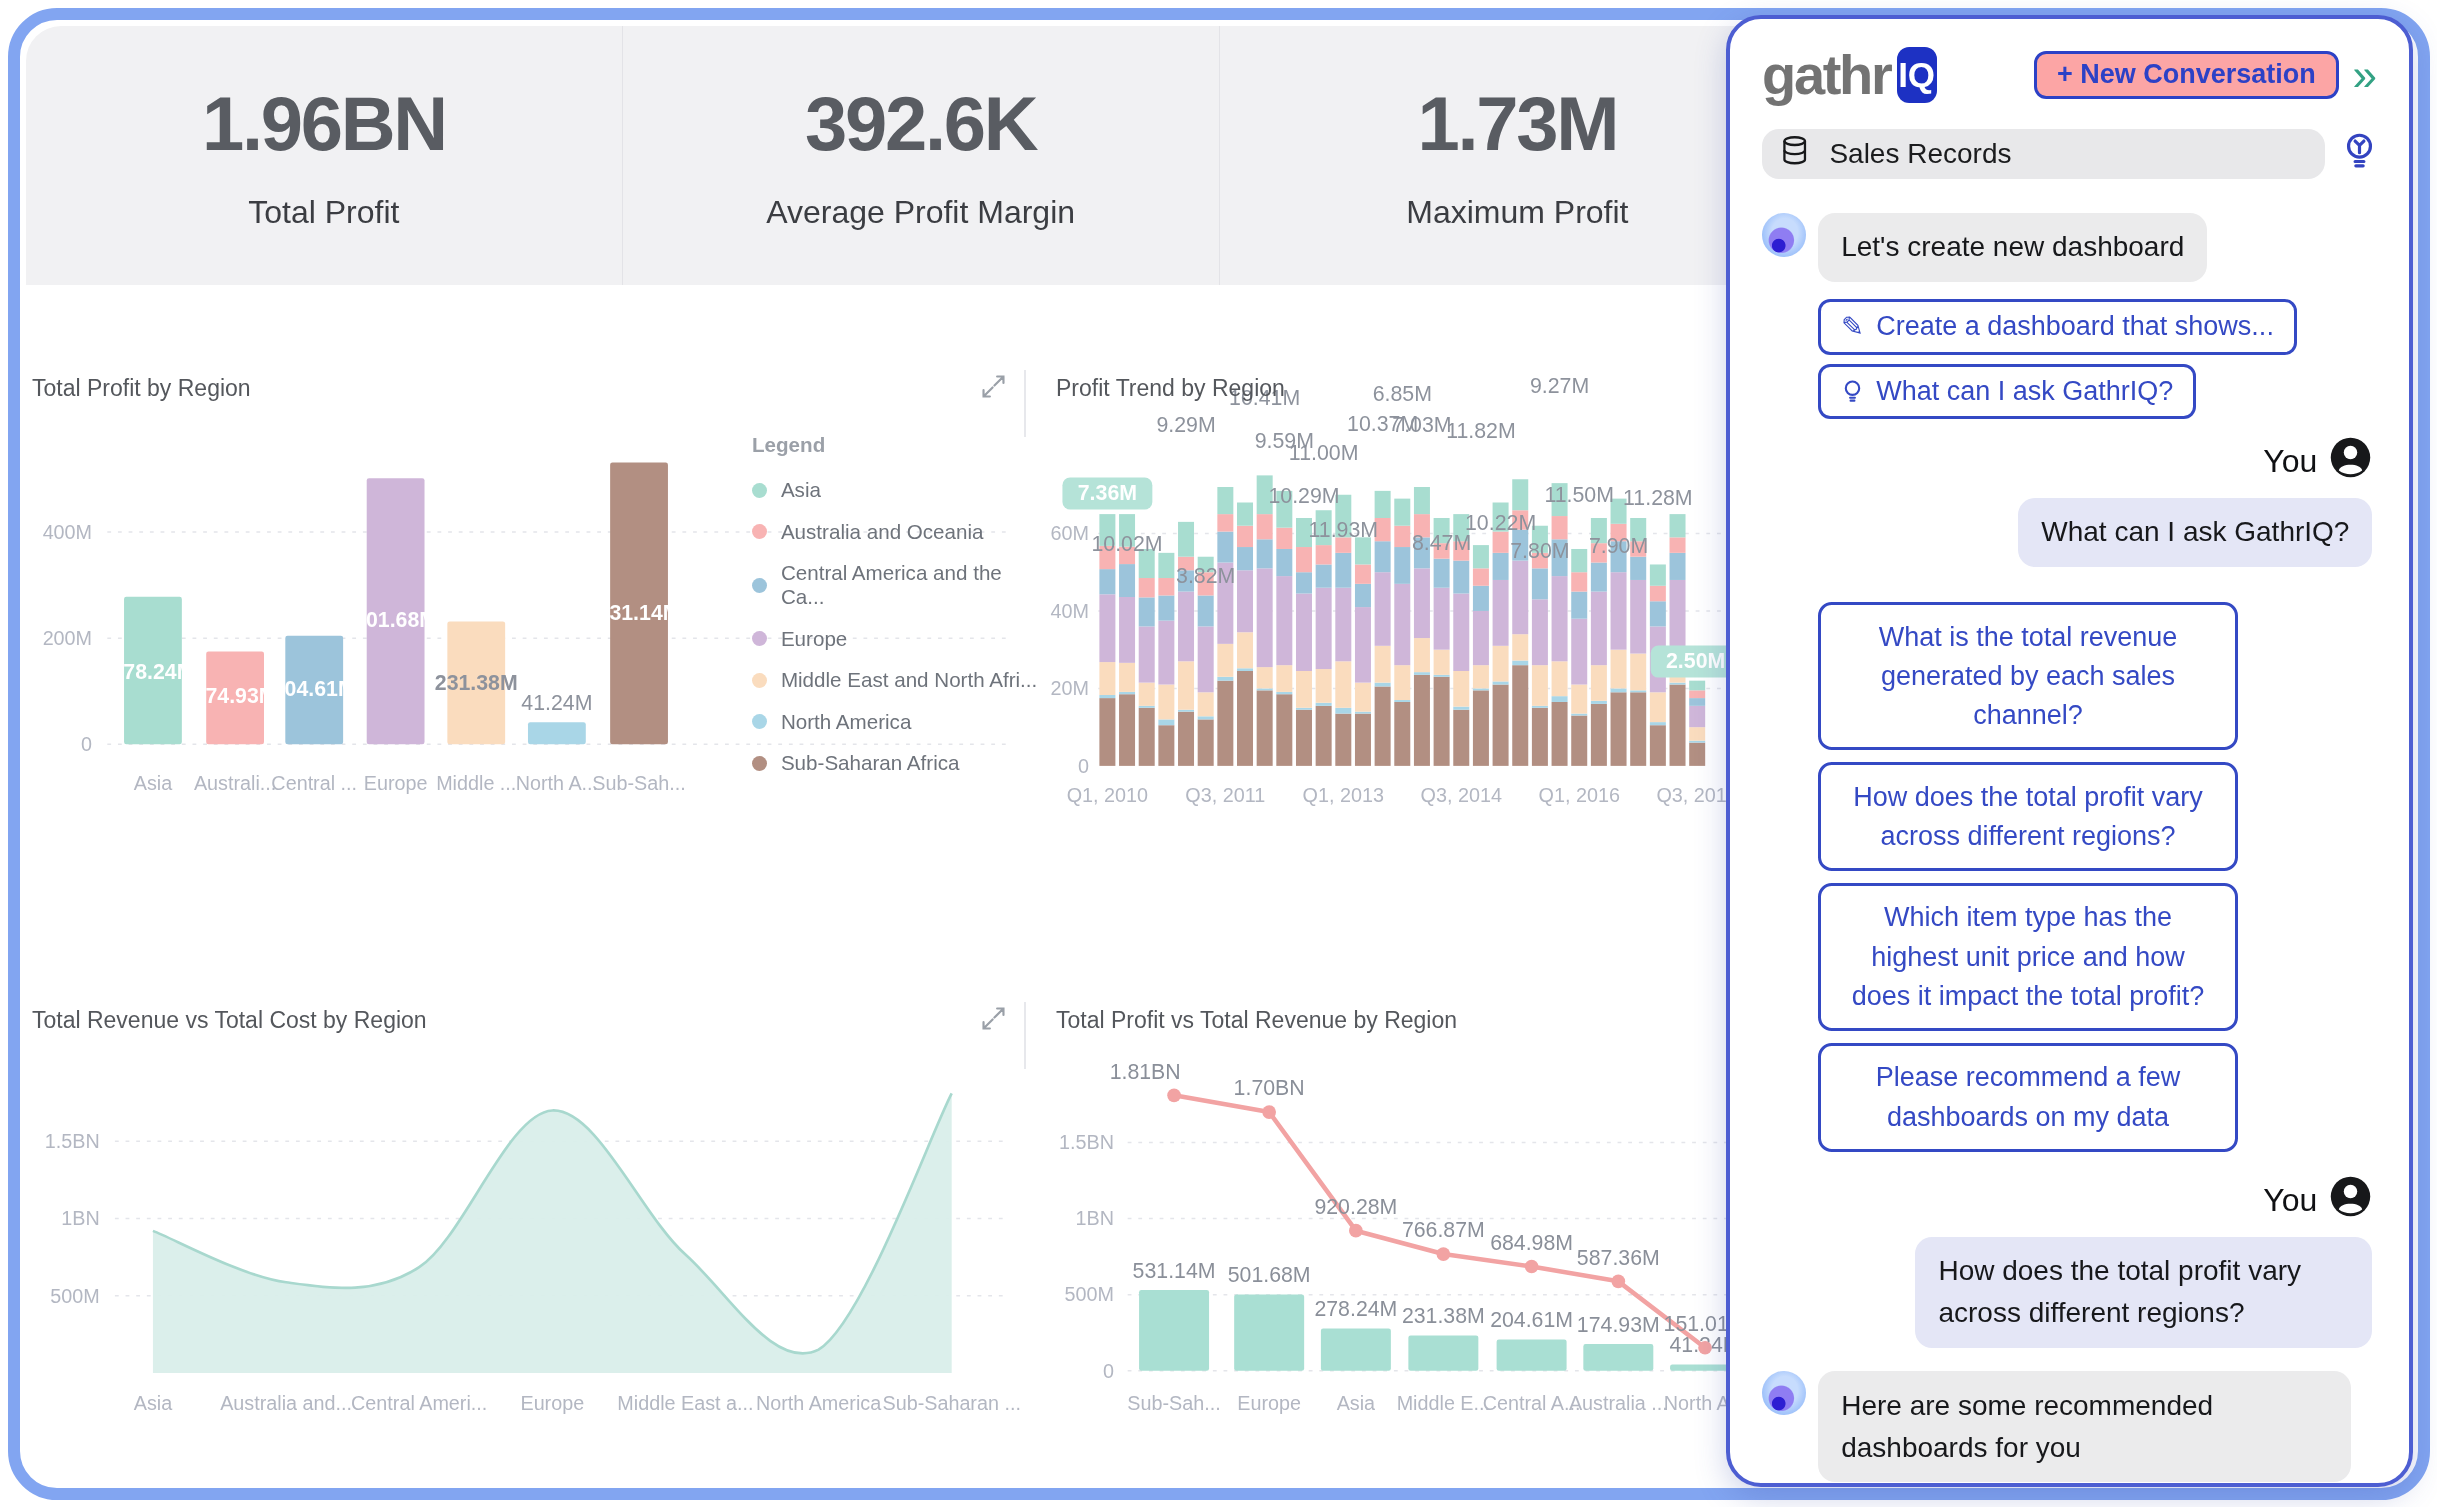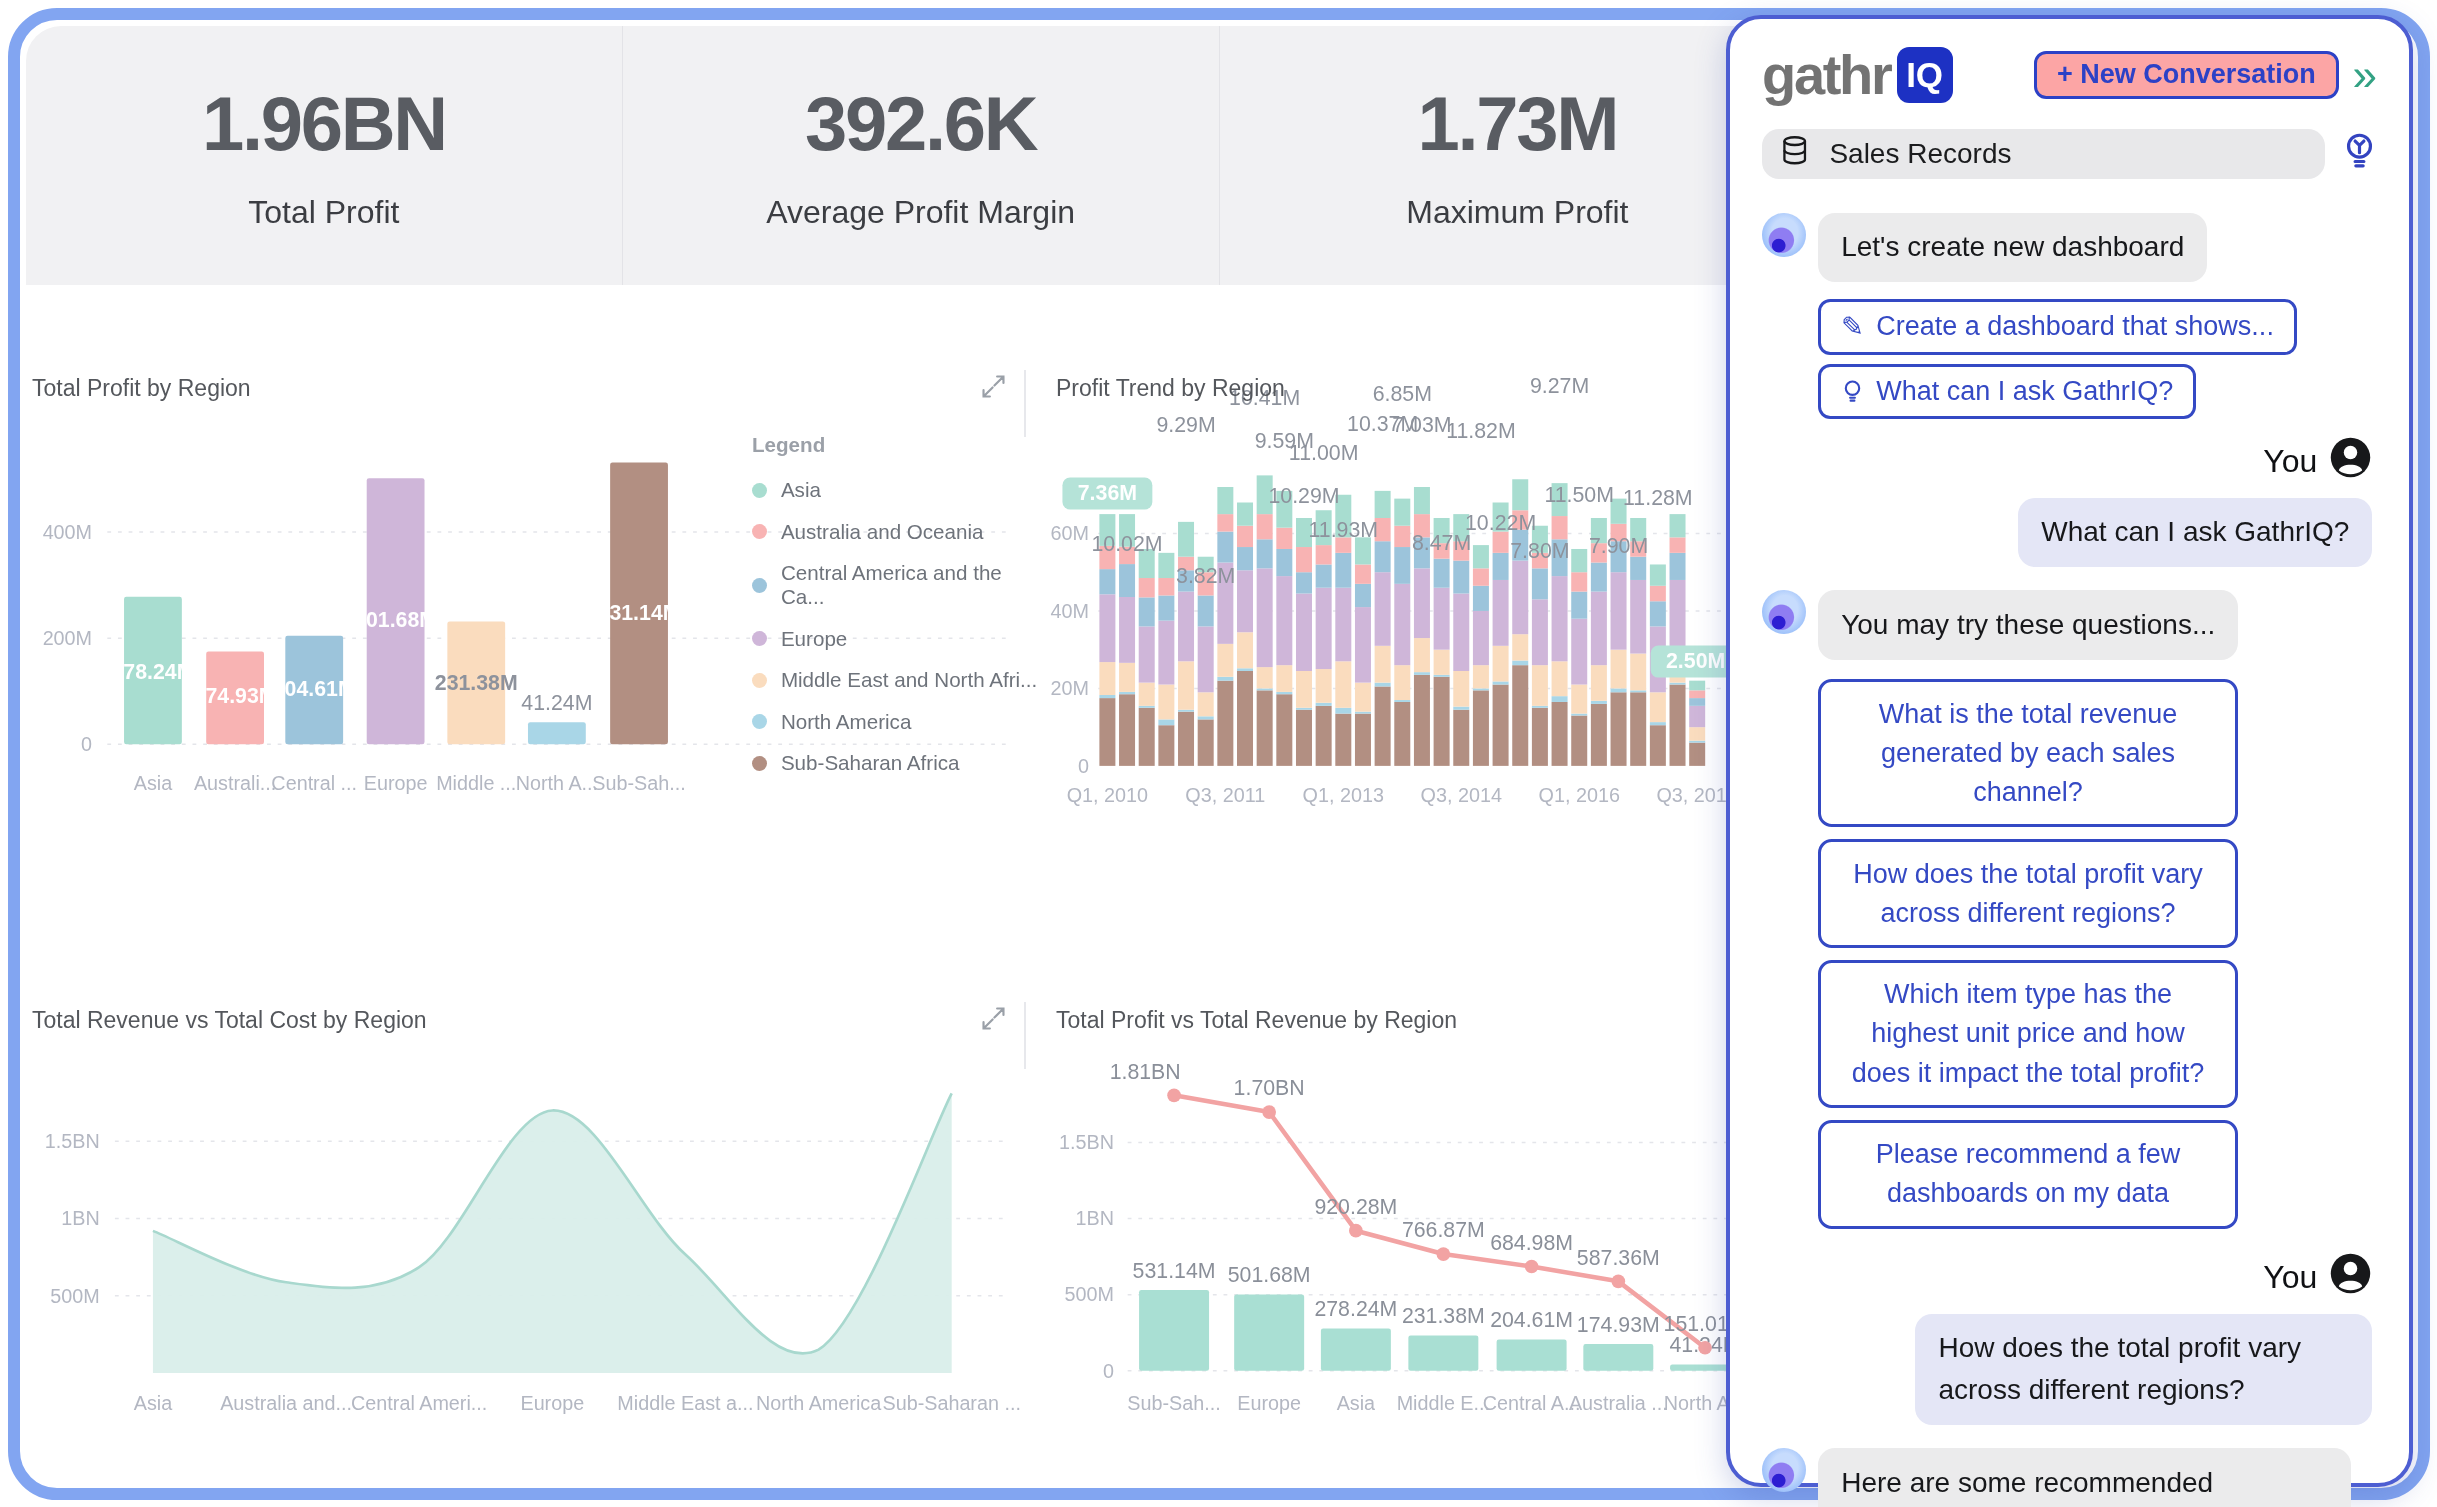--- a/index.html
+++ b/index.html
@@ -23,21 +23,21 @@
   .legend-box{position:absolute;left:752px;top:433px;width:292px;z-index:2}
   .legend-title{font-size:20.6px;color:#9ba0a8;font-weight:bold;margin-bottom:21.3px}
   .legend-item{display:flex;align-items:center;gap:13.7px;margin-bottom:17.5px;font-size:20.6px;color:#6e737b;cursor:pointer}
   .legend-dot{width:15.2px;height:15.2px;border-radius:50%;flex:none}
   
   .chat-panel{position:absolute;left:1726px;top:15.2px;width:687px;height:1472px;background:#fff;
     border:4.6px solid #4d5ed2;border-radius:35px;box-sizing:border-box;z-index:10;
     display:flex;flex-direction:column;padding:27.4px 32px 26px;box-shadow:0 9.1px 30.5px rgba(60,80,170,.25)}
   .panel-header{display:flex;align-items:center;margin-bottom:26px}
   .logo{font-size:56px;font-weight:bold;color:#737373;letter-spacing:-2.3px;line-height:1}
-  .logo-badge{display:inline-flex;align-items:center;justify-content:center;width:56px;height:56px;border-radius:12.2px;background:#1d31c3;color:#fff;font-size:35px;font-weight:bold;margin-left:6.1px}
+  .logo-badge{display:inline-flex;align-items:center;justify-content:center;width:40px;height:56px;border-radius:12.2px;background:#1d31c3;color:#fff;font-size:35px;font-weight:bold;margin-left:6.1px}
   .new-conv-btn{margin-left:auto;height:48px;padding:0 20px;border:3px solid #2c41c6;border-radius:12.2px;background:#fca5a5;color:#2c41c6;font-size:27px;display:flex;align-items:center;gap:7.6px;font-weight:700;cursor:pointer}
   .collapse{font-size:44px;color:#33a284;margin-left:13.7px;line-height:.9;cursor:pointer}
   .dataset-row{display:flex;align-items:center;margin-bottom:34px}
   .dataset-bar{flex:1;height:50px;background:#e8e8ea;border-radius:17px;display:flex;align-items:center;padding:0 19px;font-size:28px;color:#1b1c1e;gap:21px}
   .bulb-lg{margin-left:17px;flex:none}
   .messages{display:flex;flex-direction:column;flex:1;min-height:0}
   .msg-row{display:flex;align-items:flex-start;gap:12.2px;margin-bottom:7.6px}
   .avatar{width:44px;height:44px;border-radius:50%;flex:none;
     background:radial-gradient(circle at 38% 74%, #2d1ed2 0 15%, rgba(45,30,210,0) 17%),
                radial-gradient(circle at 44% 62%, #8f7df2 0 33%, rgba(143,125,242,0) 36%),
@@ -529,24 +529,20 @@
       <span>
         <svg width="43" height="43" viewBox="0 0 48 48">
             <circle cx="24" cy="24" r="22" fill="#17181a"></circle>
             <circle cx="24" cy="18.5" r="7.5" fill="#fff"></circle>
             <path d="M11 38.5c1.5-8.5 24.5-8.5 26 0a22 22 0 0 1-26 0z" fill="#fff"></path>
           </svg>
       </span>
     </div>
     <div class="bubble user">What can I ask GathrIQ?</div>
 
-    <div class="msg-row">
-      <div class="avatar"></div>
-      <div class="bubble">You may try these questions...</div>
-    </div>
 
     <button class="q-btn">What is the total revenue generated by each sales channel?</button>
     <button class="q-btn">How does the total profit vary across different regions?</button>
     <button class="q-btn">Which item type has the highest unit price and how does it impact the total profit?</button>
     <button class="q-btn">Please recommend a few dashboards on my data</button>
 
     <div class="you-row">
       <span>You</span>
       <span>
         <svg width="43" height="43" viewBox="0 0 48 48">

